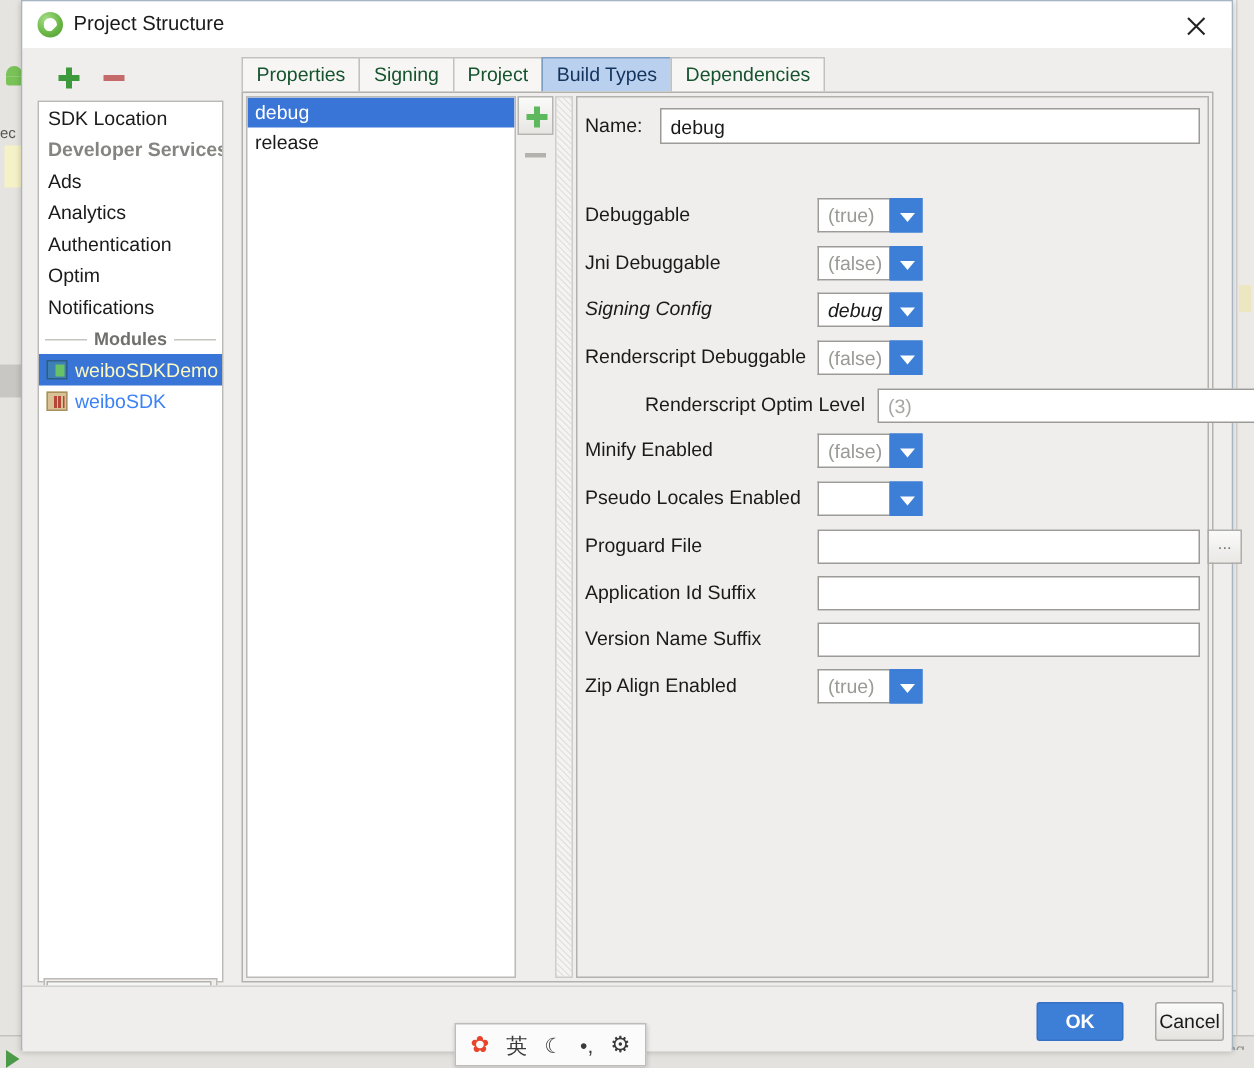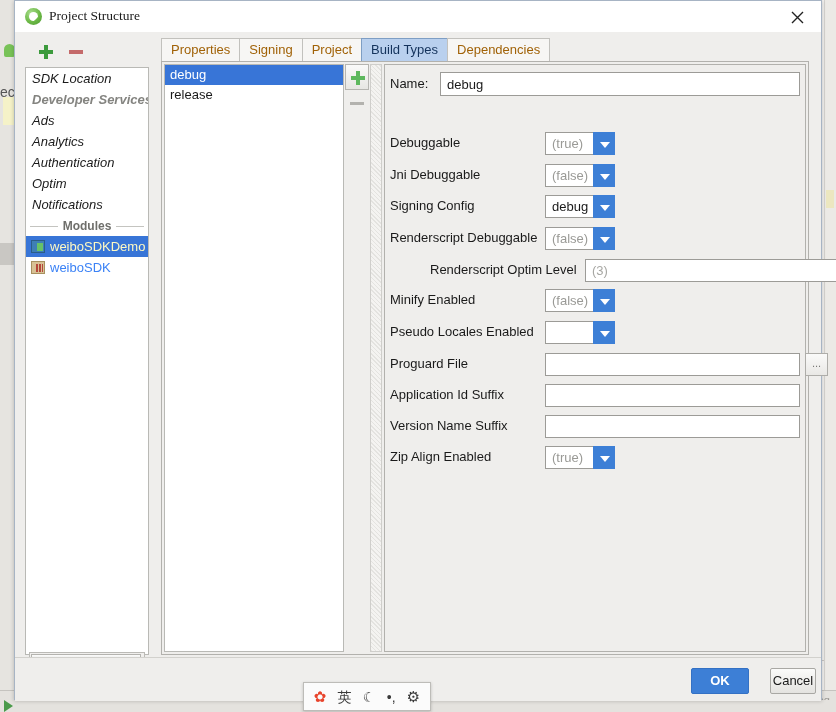--- a/index.html
+++ b/index.html
@@ -10,21 +10,21 @@
     background:#e8e8e4;
     position:relative;
   }
 
   
   #bg-ide{position:absolute;left:0;top:0;width:836px;height:712px;background:#f2f1ef;}
   #bg-left-strip{position:absolute;left:0;top:0;width:22px;height:712px;background:#e6e4e0;border-right:1px solid #c8c6c2;}
   #bg-android-icon{position:absolute;left:2px;top:42px;width:16px;height:16px;}
   #bg-android-icon .head{position:absolute;left:2px;top:2px;width:11px;height:7px;background:#78c257;border-radius:6px 6px 0 0;}
   #bg-android-icon .body{position:absolute;left:2px;top:9px;width:11px;height:6px;background:#78c257;border-radius:0 0 2px 2px;}
-  #bg-ec-text{position:absolute;left:0px;top:84px;font-size:14px;color:#555;}
+  #bg-ec-text{position:absolute;left:0px;top:84px;font-size:10px;color:#555;}
   #bg-yellow{position:absolute;left:3px;top:97px;width:16px;height:28px;background:#f5f2c8;}
   #bg-grey-tab{position:absolute;left:0px;top:243px;width:21px;height:22px;background:#c9c7c3;}
   #bg-bottom-bar{position:absolute;left:0;top:690px;width:836px;height:22px;background:#e4e2de;border-top:1px solid #c5c3bf;}
   #bg-bottom-bar .lbl{position:absolute;top:3px;font-size:11px;color:#5a5a5a;clip-path:inset(12px 0 0 0);}
   #bg-run{left:30px;}
   #bg-todo{left:120px;}
   #bg-run-icon{position:absolute;left:4px;top:700px;width:0;height:0;border-left:9px solid #4a9a4a;border-top:6px solid transparent;border-bottom:6px solid transparent;}
   #bg-eventlog{position:absolute;right:6px;top:694px;font-size:11px;color:#9a9894;clip-path:inset(0 0 6px 0);}
   #bg-right-edge{position:absolute;left:824px;top:0;width:12px;height:690px;background:#eceae6;border-left:1px solid #d4d2ce;}
   #bg-right-yellow{position:absolute;left:826px;top:190px;width:8px;height:18px;background:#ece7c0;}
@@ -34,38 +34,38 @@
   #dialog{
     position:absolute;left:14px;top:0px;width:808px;height:700px;
     background:#efeeec;border:1px solid #a7b4c4;box-shadow:0 1px 4px rgba(0,0,0,.22);
     box-sizing:border-box;
   }
   #titlebar{position:relative;height:31px;background:#ffffff;border-bottom:1px solid #d7d7d4;}
   #title-icon{position:absolute;left:10px;top:7px;width:17px;height:17px;border-radius:50%;
     background:radial-gradient(circle at 35% 30%,#a8dd8c 0%,#6bb845 55%,#4d9a32 100%);}
   #title-icon::after{content:"";position:absolute;left:4px;top:4px;width:9px;height:9px;border-radius:50%;
     background:#ffffff;clip-path:polygon(0 0,100% 0,100% 55%,55% 100%,0 100%);}
-  #title-text{position:absolute;left:34px;top:7px;font-size:13.5px;color:#1a1a1a;font-family:Liberation Serif, serif;}
+  #title-text{position:absolute;left:34px;top:7px;font-size:13.5px;color:#1a1a1a;}
   #close-btn{position:absolute;right:0;top:0;width:46px;height:30px;cursor:pointer;}
   #close-btn svg{position:absolute;left:16px;top:10px;}
 
   #dlg-body{position:absolute;left:0;top:31px;width:806px;height:625px;background:#efeeec;}
 
   
   #left-tools{position:absolute;left:12px;top:8px;width:126px;height:24px;}
   .plusicon{position:absolute;width:14px;height:14px;}
   .plusicon .h{position:absolute;left:0;top:5px;width:14px;height:4px;background:#3c9a3c;}
   .plusicon .v{position:absolute;left:5px;top:0;width:4px;height:14px;background:#3c9a3c;}
   #tool-add{left:12px;top:5px;cursor:pointer;}
   #tool-remove{position:absolute;left:42px;top:10px;width:14px;height:4px;background:#c46a6a;cursor:pointer;}
 
   
   #sidebar{position:absolute;left:10px;top:35px;width:124px;height:588px;
     background:#ffffff;border:1px solid #b9b9b5;box-sizing:border-box;overflow:hidden;}
-  .tree-item{height:21px;line-height:21px;padding-left:6px;font-size:13px;color:#1a1a1a;white-space:nowrap;cursor:pointer;font-style:italic;}
+  .tree-item{height:21px;line-height:21px;padding-left:6px;font-size:13px;color:#1a1a1a;white-space:nowrap;cursor:pointer;}
   .tree-item.group{color:#848480;font-weight:bold;}
   .tree-sep{height:21px;line-height:21px;position:relative;text-align:center;}
   .tree-sep .lbl{font-weight:bold;font-size:12px;color:#6f6f6b;background:#fff;padding:0 5px;position:relative;z-index:2;}
   .tree-sep::before{content:"";position:absolute;left:4px;right:4px;top:11px;height:1px;background:#c4c4c0;z-index:1;}
   .mod-row{display:flex;align-items:center;height:21px;padding-left:5px;cursor:pointer;}
   .mod-row.selected{background:#3875d7;}
   .mod-row.selected .mod-label{color:#fef9c3;}
   .mod-label{font-size:13px;color:#3b82f6;white-space:nowrap;margin-left:5px;}
   .mod-ic{width:14px;height:13px;position:relative;flex:0 0 14px;}
   .mod-ic.app{background:#3e7fb5;border:1px solid #2b5d88;box-sizing:border-box;}
@@ -73,21 +73,21 @@
   .mod-ic.lib{background:#d8c195;border:1px solid #a8915f;box-sizing:border-box;}
   .mod-ic.lib::after{content:"";position:absolute;left:4px;top:2px;width:7px;height:8px;
     background:repeating-linear-gradient(90deg,#b5473a 0 2px,#d8c195 2px 3px);}
   #sidebar-hscroll{position:absolute;left:14px;top:620px;width:116px;height:13px;
     background:#f0efed;border:1px solid #bbbab6;box-sizing:border-box;cursor:pointer;}
   #sidebar-hscroll .thumb{position:absolute;left:1px;top:1px;width:110px;height:9px;
     background:linear-gradient(#fbfbfa,#dedddb);border:1px solid #b4b3af;box-sizing:border-box;}
 
   
   #tabstrip{position:absolute;left:146px;top:6px;height:23px;display:flex;align-items:flex-end;}
-  .tab{height:22px;line-height:22px;padding:0 9px;font-size:13px;color:#a16207;
+  .tab{height:22px;line-height:22px;padding:0 9px;font-size:13px;color:#14532d;
     background:#f7f6f4;border:1px solid #c2c1bd;border-bottom:none;margin-right:-1px;cursor:pointer;}
   .tab.active{background:#b9d0ee;border-color:#7e9ec4;color:#14335c;}
 
   
   #content{position:absolute;left:146px;top:29px;width:648px;height:594px;
     background:#efeeec;border:1px solid #b2b1ad;box-sizing:border-box;}
 
   
   #bt-list{position:absolute;left:2px;top:2px;width:180px;height:588px;
     background:#ffffff;border:1px solid #b9b9b5;box-sizing:border-box;overflow:hidden;}
@@ -263,21 +263,21 @@
         </div>
 
         <div class="frow" style="top:97px;width:410px;">
           <span class="flabel">Jni Debuggable</span>
           <div class="combo" style="left:155px;top:2px;width:70px;">
             <div class="val">(false)</div>
             <div class="arrow"></div>
           </div>
         </div>
 
-        <div class="frow" style="top:128px;width:410px;">
+        <div class="frow" style="top:128px;width:410px;font-style:italic;">
           <span class="flabel">Signing Config</span>
           <div class="combo strong" style="left:155px;top:2px;width:70px;">
             <div class="val">debug</div>
             <div class="arrow"></div>
           </div>
         </div>
 
         <div class="frow" style="top:160px;width:410px;">
           <span class="flabel">Renderscript Debuggable</span>
           <div class="combo" style="left:155px;top:2px;width:70px;">

